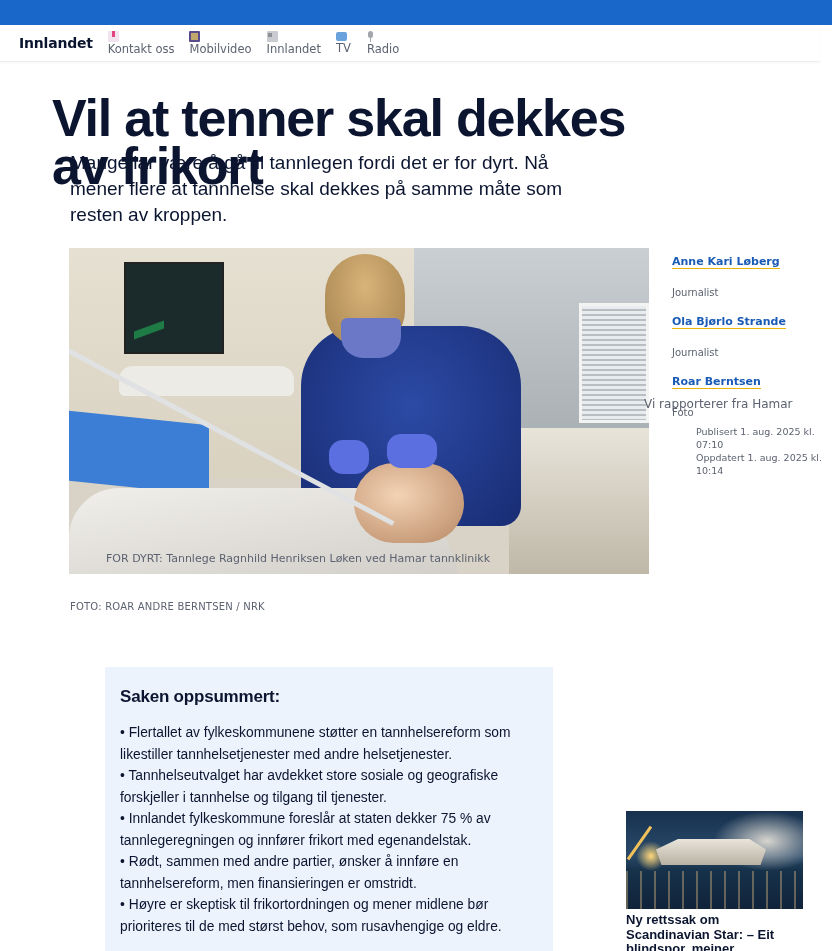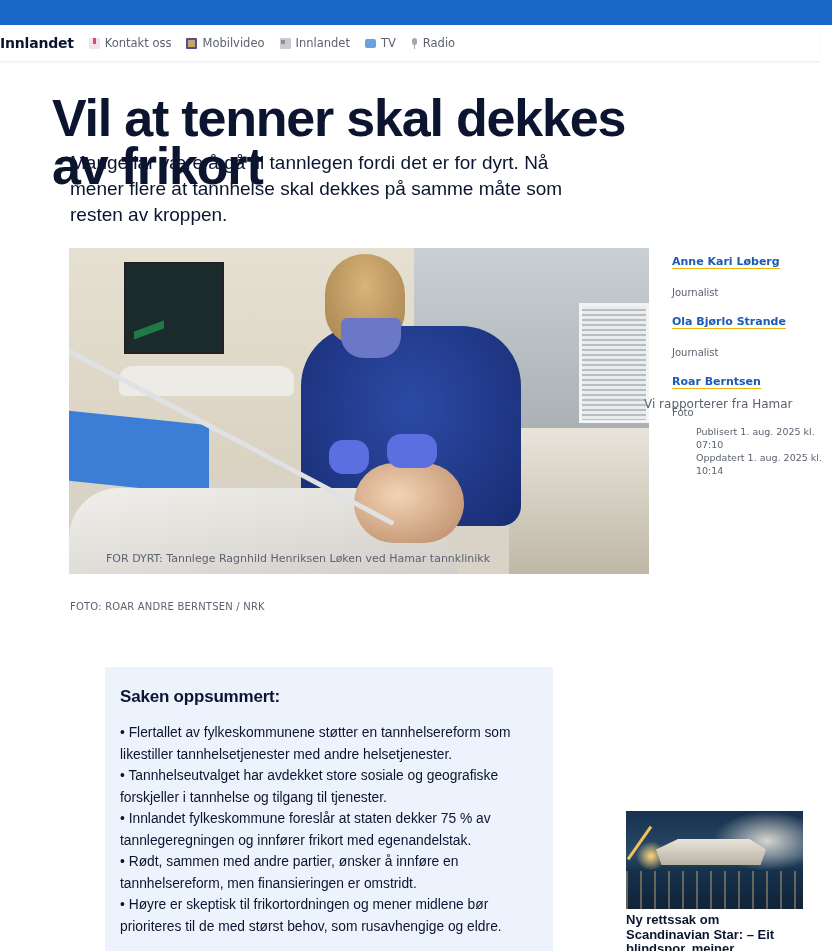--- a/index.html
+++ b/index.html
@@ -2,24 +2,24 @@
 <html><head>
 <meta charset="utf-8">
 <style>
   * { box-sizing: border-box; margin: 0; padding: 0; }
   html, body { width: 832px; height: 951px; overflow: hidden; background: #ffffff; }
   body { font-family: "DejaVu Sans", "Liberation Sans", sans-serif; color: #0b1530; position: relative; }
 
   .top-bar { position: absolute; left: 0; top: 0; width: 832px; height: 25px; background: #1967c8; }
 
   .subnav { position: absolute; left: 0; top: 25px; width: 820px; height: 37px; background: #fff;
-            border-bottom: 1px solid #eceef2; display: flex; align-items: center; 
+            border-bottom: 1px solid #eceef2; display: flex; align-items: center; padding-left: 19px;
             box-shadow: 0 1px 2px rgba(0,0,0,0.04); }
   .subnav .region { font-size: 14px; font-weight: bold; color: #0b1530; margin-right: 15px; letter-spacing: -0.2px; }
-  .subnav .nav-item { display: flex; align-items: center; font-size: 11.5px; color: #5c6270; margin-right: 15px; text-decoration: none; }
+  .subnav .nav-item { display: flex; font-size: 11.5px; color: #5c6270; margin-right: 15px; text-decoration: none; flex-direction: column; }
   .subnav .nav-item .ico { width: 11px; height: 11px; margin-right: 5px; display: inline-block; position: relative; }
 
   .ico-inbox { background: #f3e3ef; border-radius: 1px; }
   .ico-inbox::after { content: ""; position: absolute; left: 4px; top: 0; width: 3px; height: 6px; background: #e0447c; }
   .ico-mobile { background: #5a4b8d; border-radius: 1px; }
   .ico-mobile::after { content: ""; position: absolute; left: 2px; top: 2px; width: 7px; height: 7px; background: #c3a86b; }
   .ico-news { background: #c9cbd0; border-radius: 1px; }
   .ico-news::after { content: ""; position: absolute; left: 1px; top: 2px; width: 4px; height: 4px; background: #8d9097; }
   .ico-tv { background: #6aa2dc; border-radius: 2px; height: 9px !important; margin-top: 1px; }
   .ico-mic { width: 7px !important; background: transparent; }

